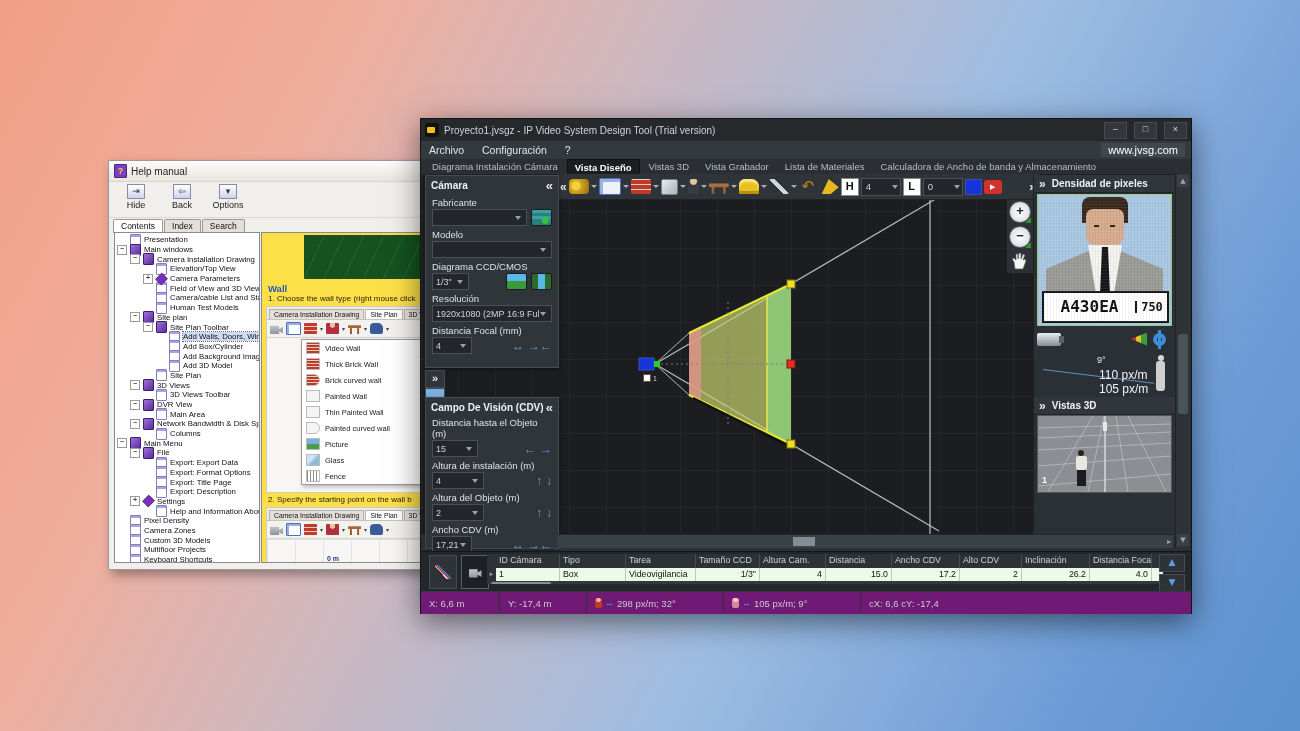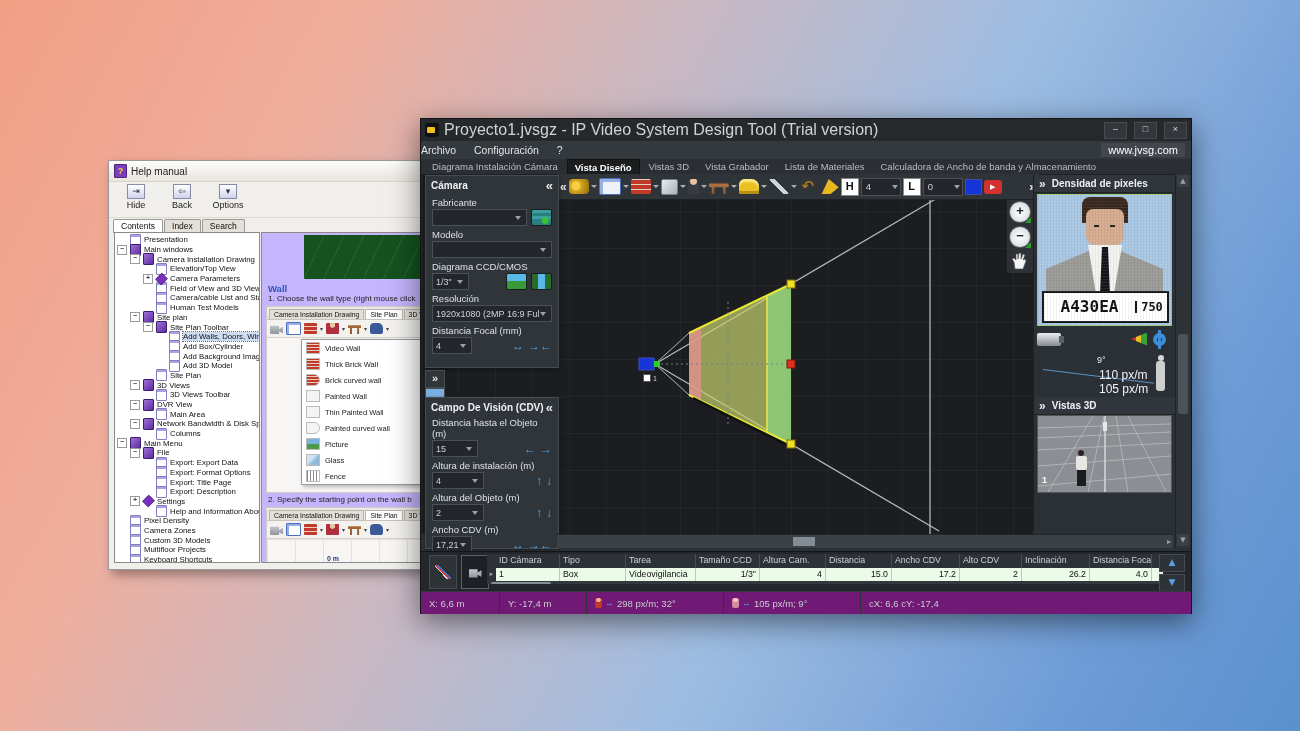--- a/index.html
+++ b/index.html
@@ -23,21 +23,21 @@
   .ti{display:flex;align-items:center;height:9.7px;white-space:nowrap}
   .l0{padding-left:2px}.l1{padding-left:15px}.l2{padding-left:28px}.l3{padding-left:41px}
   .tg{width:8px;height:8px;flex:none;border:1px solid #9a9a9a;background:#fff;font:bold 7px/7px "Liberation Mono",monospace;text-align:center;color:#444;margin-right:2px}
   .tg.h{visibility:hidden}
   .ic{width:9px;height:10px;flex:none;margin:0 3px 0 1px;border-radius:1px}
   .ic.book{background:linear-gradient(135deg,#a070d8,#5b2d9e);border:1px solid #3a1d6e}
   .ic.page{background:#fff;border:1px solid #8080c0;box-shadow:inset 0 2px 0 #b0a0e0}
   .ic.diamond{background:#7b2fbe;border:1px solid #3a1d6e;transform:rotate(45deg) scale(.8)}
   .tl{font-size:7.8px;color:#111;overflow:hidden}
   .ti.sel .tl{background:#cddcf0;outline:1px dotted #668}
-  .hw-content{left:152px;top:71px;right:3px;bottom:6px;background:#c4b5fd;border:1px solid #8a8a8a;overflow:hidden}
+  .hw-content{left:152px;top:71px;right:3px;bottom:6px;background:#fde047;border:1px solid #8a8a8a;overflow:hidden}
   .greenimg{right:0;top:2px;width:128px;height:44px;background:
      repeating-linear-gradient(115deg,rgba(120,200,120,.15) 0 1px,transparent 1px 18px),#15521f}
   .wall-h{left:6px;top:50px;font-weight:bold;color:#2d55b8;font-size:9.5px}
   .step{left:6px;font-size:8px;color:#222;white-space:nowrap;overflow:hidden;width:168px}
   .shot{left:4px;width:170px;background:#f7f6f4;border:1px solid #cfccc6;overflow:hidden}
   .shot-tabs{display:flex;gap:1px;padding:2px 2px 0 2px;border-bottom:1px solid #c8c4bc;background:#eceae6}
   .stab{font-size:6.8px;padding:1px 4px;border:1px solid #b8b4ac;border-bottom:none;background:#e2dfd8;white-space:nowrap}
   .stab.on{background:#fff}
   .shot-tools{display:flex;align-items:center;gap:3px;padding:2px 3px;background:#f3f2ef;border-bottom:1px solid #d8d5cf}
   .mini{width:13px;height:11px;border-radius:1px}
@@ -59,23 +59,23 @@
   .w-glass{background:linear-gradient(135deg,#cfe4f4 40%,#8fbada 60%)}
   .w-fence{background:repeating-linear-gradient(90deg,#888 0 1px,#fff 1px 3px)}
   .gridpane{background-image:linear-gradient(#e4e2de 1px,transparent 1px),linear-gradient(90deg,#e4e2de 1px,transparent 1px);background-size:28px 24px;height:62px;position:relative}
   .glabel{position:absolute;left:60px;top:16px;font:bold 7px "Liberation Sans";color:#223a8a}
   
   .mw{left:420px;top:118px;width:770px;height:494px;background:#2c3136;border:1px solid #121416;
       box-shadow:0 8px 28px rgba(0,0,0,.5);color:#d4d8dc;font-size:10px}
   .mw-title{left:0;top:0;right:0;height:22px;background:#26292c;display:flex;align-items:center;padding:0 4px;gap:5px;border-bottom:1px solid #1a1c1e}
   .logo{width:14px;height:14px;background:#111;border-radius:2px;position:relative}
   .logo::after{content:"";position:absolute;left:2px;top:4px;width:8px;height:6px;background:#f0c020;border-radius:1px}
-  .mw-title-text{flex:1;font-size:16px;color:#cfd3d7}
+  .mw-title-text{flex:1;font-size:10px;color:#cfd3d7}
   .wbtn{width:21px;height:15px;background:#33373b;border:1px solid #46494d;color:#d8d8d8;font:9px/13px "Liberation Sans";text-align:center;margin-left:2px}
-  .mw-menu{left:0;top:22px;right:0;height:18px;background:#34393e;display:flex;align-items:center;padding-left:0;gap:18px;border-bottom:1px solid #232629}
+  .mw-menu{left:0;top:22px;right:0;height:18px;background:#34393e;display:flex;align-items:center;padding-left:8px;gap:18px;border-bottom:1px solid #232629}
   .mitem{color:#e2e5e8;font-size:10.5px}
   .site{margin-left:auto;margin-right:6px;background:#41474d;color:#fff;padding:1px 7px;font-size:11px}
   .mw-tabs{left:0;top:40px;right:0;height:15px;background:#2b2f33;display:flex;align-items:stretch;padding-left:4px;gap:2px;border-bottom:1px solid #1e2124}
   .mtab{display:flex;align-items:center;padding:0 7px;font-size:9.5px;color:#b8bdc2;white-space:nowrap}
   .mtab.on{background:#1b1d1f;color:#fff;font-weight:bold;border:1px solid #0f1113;border-bottom:none}
   .mw-body{left:0;top:55px;width:770px;height:377px;overflow:hidden}
   .canvas{left:0;top:0;width:612px;height:360px;background:#1b1d20;
     background-image:linear-gradient(rgba(255,255,255,.035) 1px,transparent 1px),linear-gradient(90deg,rgba(255,255,255,.035) 1px,transparent 1px);
     background-size:37px 37px}
   .cam-num{left:222px;top:200px;font-size:7px;color:#cfd3d7;display:flex;gap:2px;align-items:center}

